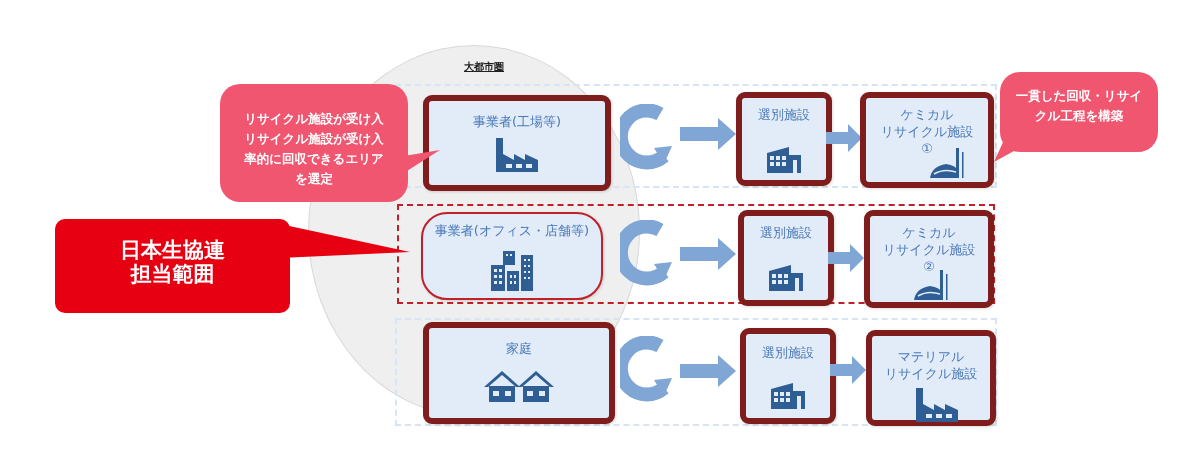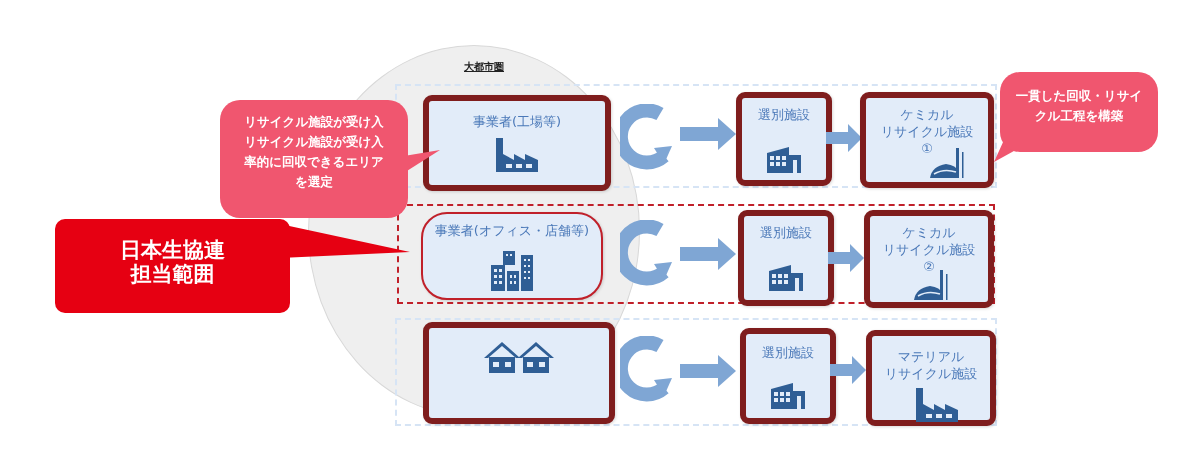--- a/index.html
+++ b/index.html
@@ -163,20 +163,21 @@
 <div class="abs card" style="left:864px;top:210px;width:118px;height:86px;">
   <span class="lbl" style="margin-top:8px">ケミカル</span>
   <span style="display:block">リサイクル施設</span>
   <span style="display:block">②</span>
   <svg class="abs" style="left:40px;top:54px;margin:0" width="40" height="32">
       <use href="#ic-chem"></use>
     </svg>
 </div>
 
 <div class="abs card" style="left:423px;top:322px;width:180px;height:90px;">
+  <span class="lbl">家庭</span>
   <svg width="74" height="36" style="margin-top:12px">
       <use href="#ic-houses"></use>
     </svg>
 </div>
 <svg class="abs" style="left:620px;top:336px" width="60" height="66">
     <use href="#ic-cycle"></use>
   </svg>
 <svg class="abs" style="left:680px;top:355px" width="58" height="32">
     <use href="#ic-arrow"></use>
   </svg>
@@ -193,21 +194,21 @@
   <span class="lbl" style="">マテリアル</span>
   <span style="display:block">リサイクル施設</span>
   <svg class="abs" style="left:42px;top:50px;margin:0" width="46" height="38">
       <use href="#ic-factory"></use>
     </svg>
 </div>
 
 <svg class="abs" style="left:380px;top:150px" width="60" height="40">
   <path d="M0 10 L60 0 L0 38 Z" fill="#f0566f"></path>
 </svg>
-<div class="abs callout" style="left:220px;top:100px;width:188px;height:118px;padding-top:12px;box-sizing:border-box;">
+<div class="abs callout" style="left:220px;top:84px;width:188px;height:118px;padding-top:25px;box-sizing:border-box;">
   <div>リサイクル施設が受け入</div>
   <div>リサイクル施設が受け入</div>
   <div>率的に回収できるエリア</div>
   <div>を選定</div>
 </div>
 
 <svg class="abs" style="left:994px;top:140px" width="40" height="24">
   <path d="M10 0 L40 0 L0 22 Z" fill="#f0566f"></path>
 </svg>
 <div class="abs callout" style="left:1000px;top:72px;width:158px;height:80px;padding-top:14px;box-sizing:border-box;">

